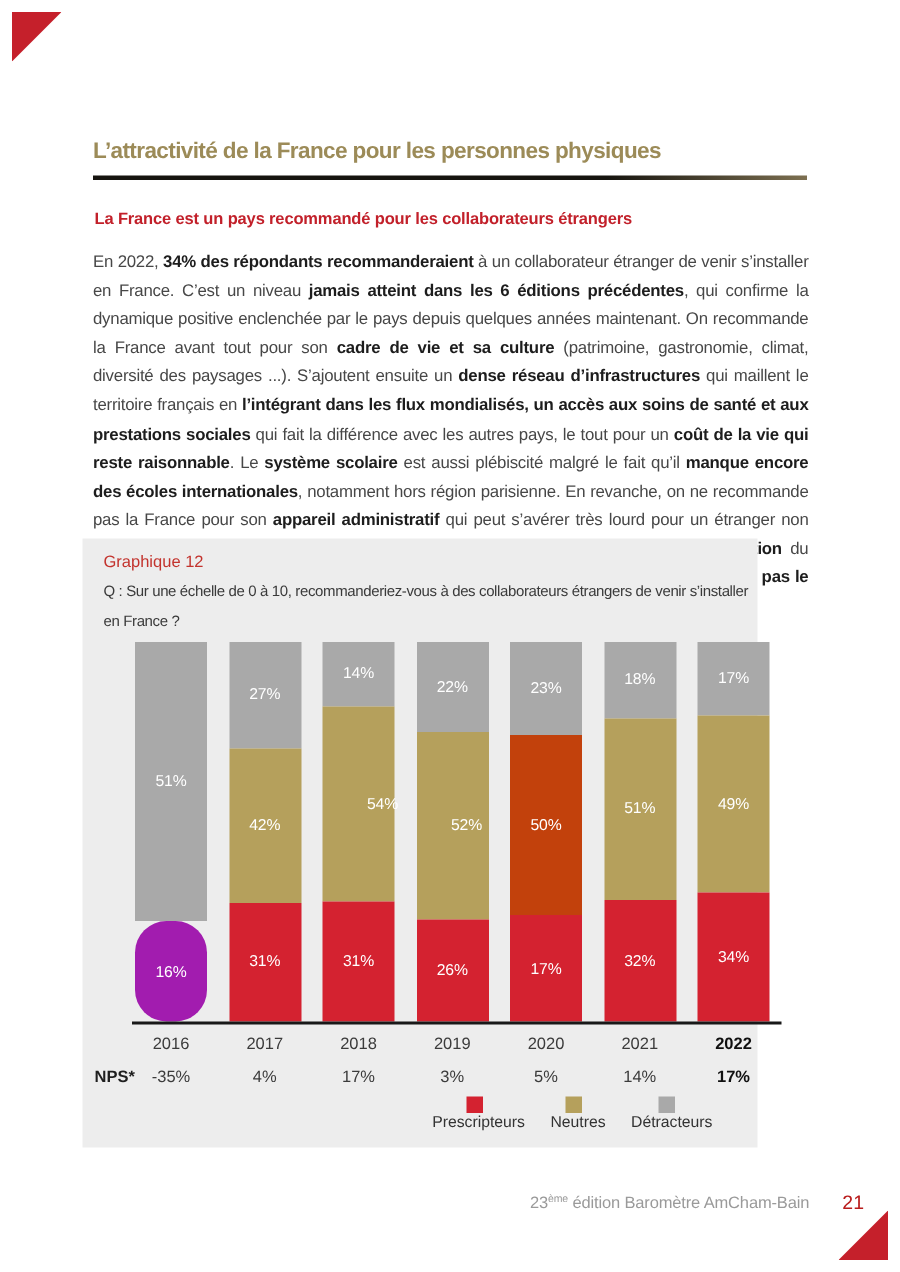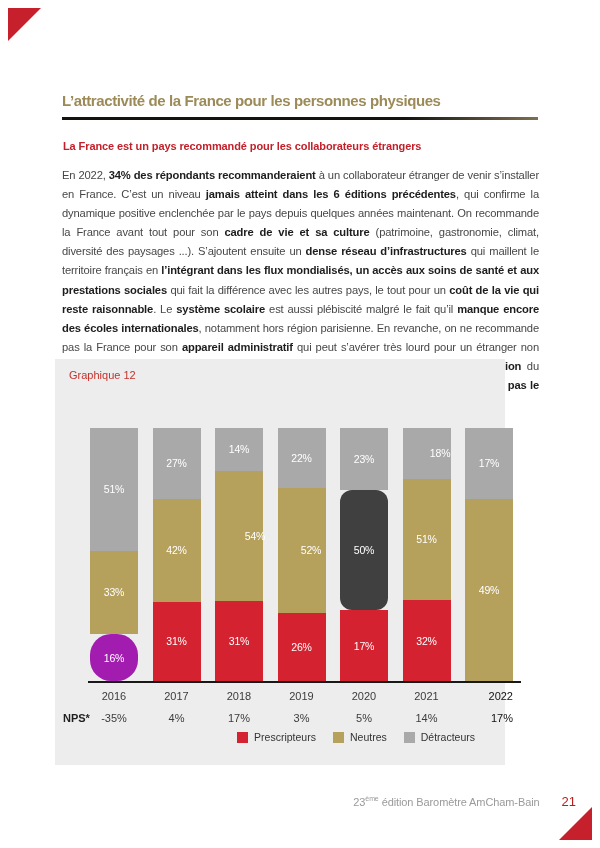--- a/index.html
+++ b/index.html
@@ -31,28 +31,28 @@
         display:flex;justify-content:space-between;}
   .bar-col{width:48px;display:flex;flex-direction:column;}
   .seg{display:flex;align-items:center;justify-content:center;min-height:0;}
   .seg span{color:#ffffff;font-size:10.5px;letter-spacing:-0.1px;}
 
   .baseline{position:absolute;left:33px;top:322px;width:433px;height:2px;background:#181818;}
 
   .axis-row{position:absolute;left:35px;width:423px;display:flex;justify-content:space-between;
             font-size:11px;color:#3b3b3b;}
   .axis-row .cell{width:48px;text-align:center;}
-  .axis-row .cell.last{font-weight:normal;color:#101010;text-align:right;}
+  .axis-row .cell.last{font-weight:bold;color:#101010;}
   .years{top:331px;}
   .nps-row{top:353px;}
   .nps-label{position:absolute;left:8px;top:353px;font-size:11px;font-weight:bold;color:#1f1f1f;}
 
   .legend{position:absolute;top:372px;right:30px;display:flex;gap:17px;align-items:center;
           font-size:10.5px;color:#333333;}
-  .legend-item{display:flex;align-items:center;}
+  .legend-item{display:flex;align-items:center;flex-direction:column;}
   .legend-sq{width:11px;height:11px;margin-right:6px;}
 
   .footer{position:absolute;right:24px;top:794px;display:flex;align-items:baseline;gap:22px;}
   .footer-text{font-size:11px;color:#9a9a9a;letter-spacing:-0.1px;}
   .footer-text sup{font-size:7px;}
   .page-number{font-size:13px;font-weight:normal;color:#b91c1c;}
 </style>
 </head>
 <body>
 
@@ -61,28 +61,29 @@
   <div class="corner corner-br"></div>
 
   <h1 class="page-title">L’attractivité de la France pour les personnes physiques</h1>
   <div class="title-rule"></div>
   <h2 class="section-subtitle">La France est un pays recommandé pour les collaborateurs étrangers</h2>
 
   <p class="body-par"><span>En 2022, </span><b>34% des répondants recommanderaient</b><span> à un collaborateur étranger de venir s’installer en France. C’est un niveau </span><b>jamais atteint dans les 6 éditions précédentes</b><span>, qui confirme la dynamique positive enclenchée par le pays depuis quelques années maintenant. On recommande la France avant tout pour son </span><b>cadre de vie et sa culture</b><span> (patrimoine, gastronomie, climat, diversité des paysages ...). S’ajoutent ensuite un </span><b>dense réseau d’infrastructures</b><span> qui maillent le territoire français en </span><b>l’intégrant dans les flux mondialisés, un accès aux soins de santé et aux prestations sociales</b><span> qui fait la différence avec les autres pays, le tout pour un </span><b>coût de la vie qui reste raisonnable</b><span>. Le </span><b>système scolaire</b><span> est aussi plébiscité malgré le fait qu’il </span><b>manque encore des écoles internationales</b><span>, notamment hors région parisienne. En revanche, on ne recommande pas la France pour son </span><b>appareil administratif</b><span> qui peut s’avérer très lourd pour un étranger non accoutumé, son </span><b>niveau d’imposition des particuliers</b><span> ou encore le fait que l’</span><b>intégration</b><span> du collaborateur (et de sa famille) sera compliquée voire impossible si ces derniers </span><b>ne parlent pas le français.</b></p>
 
   <div class="chartbox">
     <div class="chart-label">Graphique 12</div>
+    <div class="chart-question">
+      <div>Q : Sur une échelle de 0 à 10, recommanderiez-vous à des collaborateurs étrangers de venir s’installer</div>
+      <div>en France ?</div>
+    </div>
 
     <div class="bars">
         <div class="bar-col">
           <div class="seg" style="background: rgb(169, 169, 169); flex-grow: 51;">
             <span>51%</span>
-          </div>
-          <div class="seg" style="background: rgb(181, 160, 92); flex-grow: 33;">
-            <span>33%</span>
           </div>
           <div class="seg" style="background: #a21caf; flex-grow: 16; border-radius: 21px;">
             <span>16%</span>
           </div>
         </div>
         <div class="bar-col">
           <div class="seg" style="background: rgb(169, 169, 169); flex-grow: 27;">
             <span>27%</span>
           </div>
           <div class="seg" style="background: rgb(181, 160, 92); flex-grow: 42;">
@@ -111,44 +112,47 @@
             <span>52%</span>
           </div>
           <div class="seg" style="background: rgb(212, 34, 48); flex-grow: 26;">
             <span>26%</span>
           </div>
         </div>
         <div class="bar-col">
           <div class="seg" style="background: rgb(169, 169, 169); flex-grow: 23;">
             <span>23%</span>
           </div>
-          <div class="seg" style="background: #404040; flex-grow: 50; border-radius: 12px;">
+          <div class="seg" style="background: #c2410c; flex-grow: 50;">
             <span>50%</span>
           </div>
           <div class="seg" style="background: rgb(212, 34, 48); flex-grow: 27;">
             <span>17%</span>
           </div>
         </div>
         <div class="bar-col">
-          <div class="seg" style="background: rgb(169, 169, 169); flex-grow: 18; justify-content: flex-end;">
+          <div class="seg" style="background: rgb(169, 169, 169); flex-grow: 18;">
             <span>18%</span>
           </div>
           <div class="seg" style="background: rgb(181, 160, 92); flex-grow: 51;">
             <span>51%</span>
           </div>
           <div class="seg" style="background: rgb(212, 34, 48); flex-grow: 32;">
             <span>32%</span>
           </div>
         </div>
         <div class="bar-col">
           <div class="seg" style="background: rgb(169, 169, 169); flex-grow: 17;">
             <span>17%</span>
           </div>
           <div class="seg" style="background: rgb(181, 160, 92); flex-grow: 49;">
             <span>49%</span>
+          </div>
+          <div class="seg" style="background: rgb(212, 34, 48); flex-grow: 34;">
+            <span>34%</span>
           </div>
         </div>
       </div>
     <div class="baseline"></div>
     <div class="axis-row years">
         <div class="cell">2016</div>
         <div class="cell">2017</div>
         <div class="cell">2018</div>
         <div class="cell">2019</div>
         <div class="cell">2020</div>

